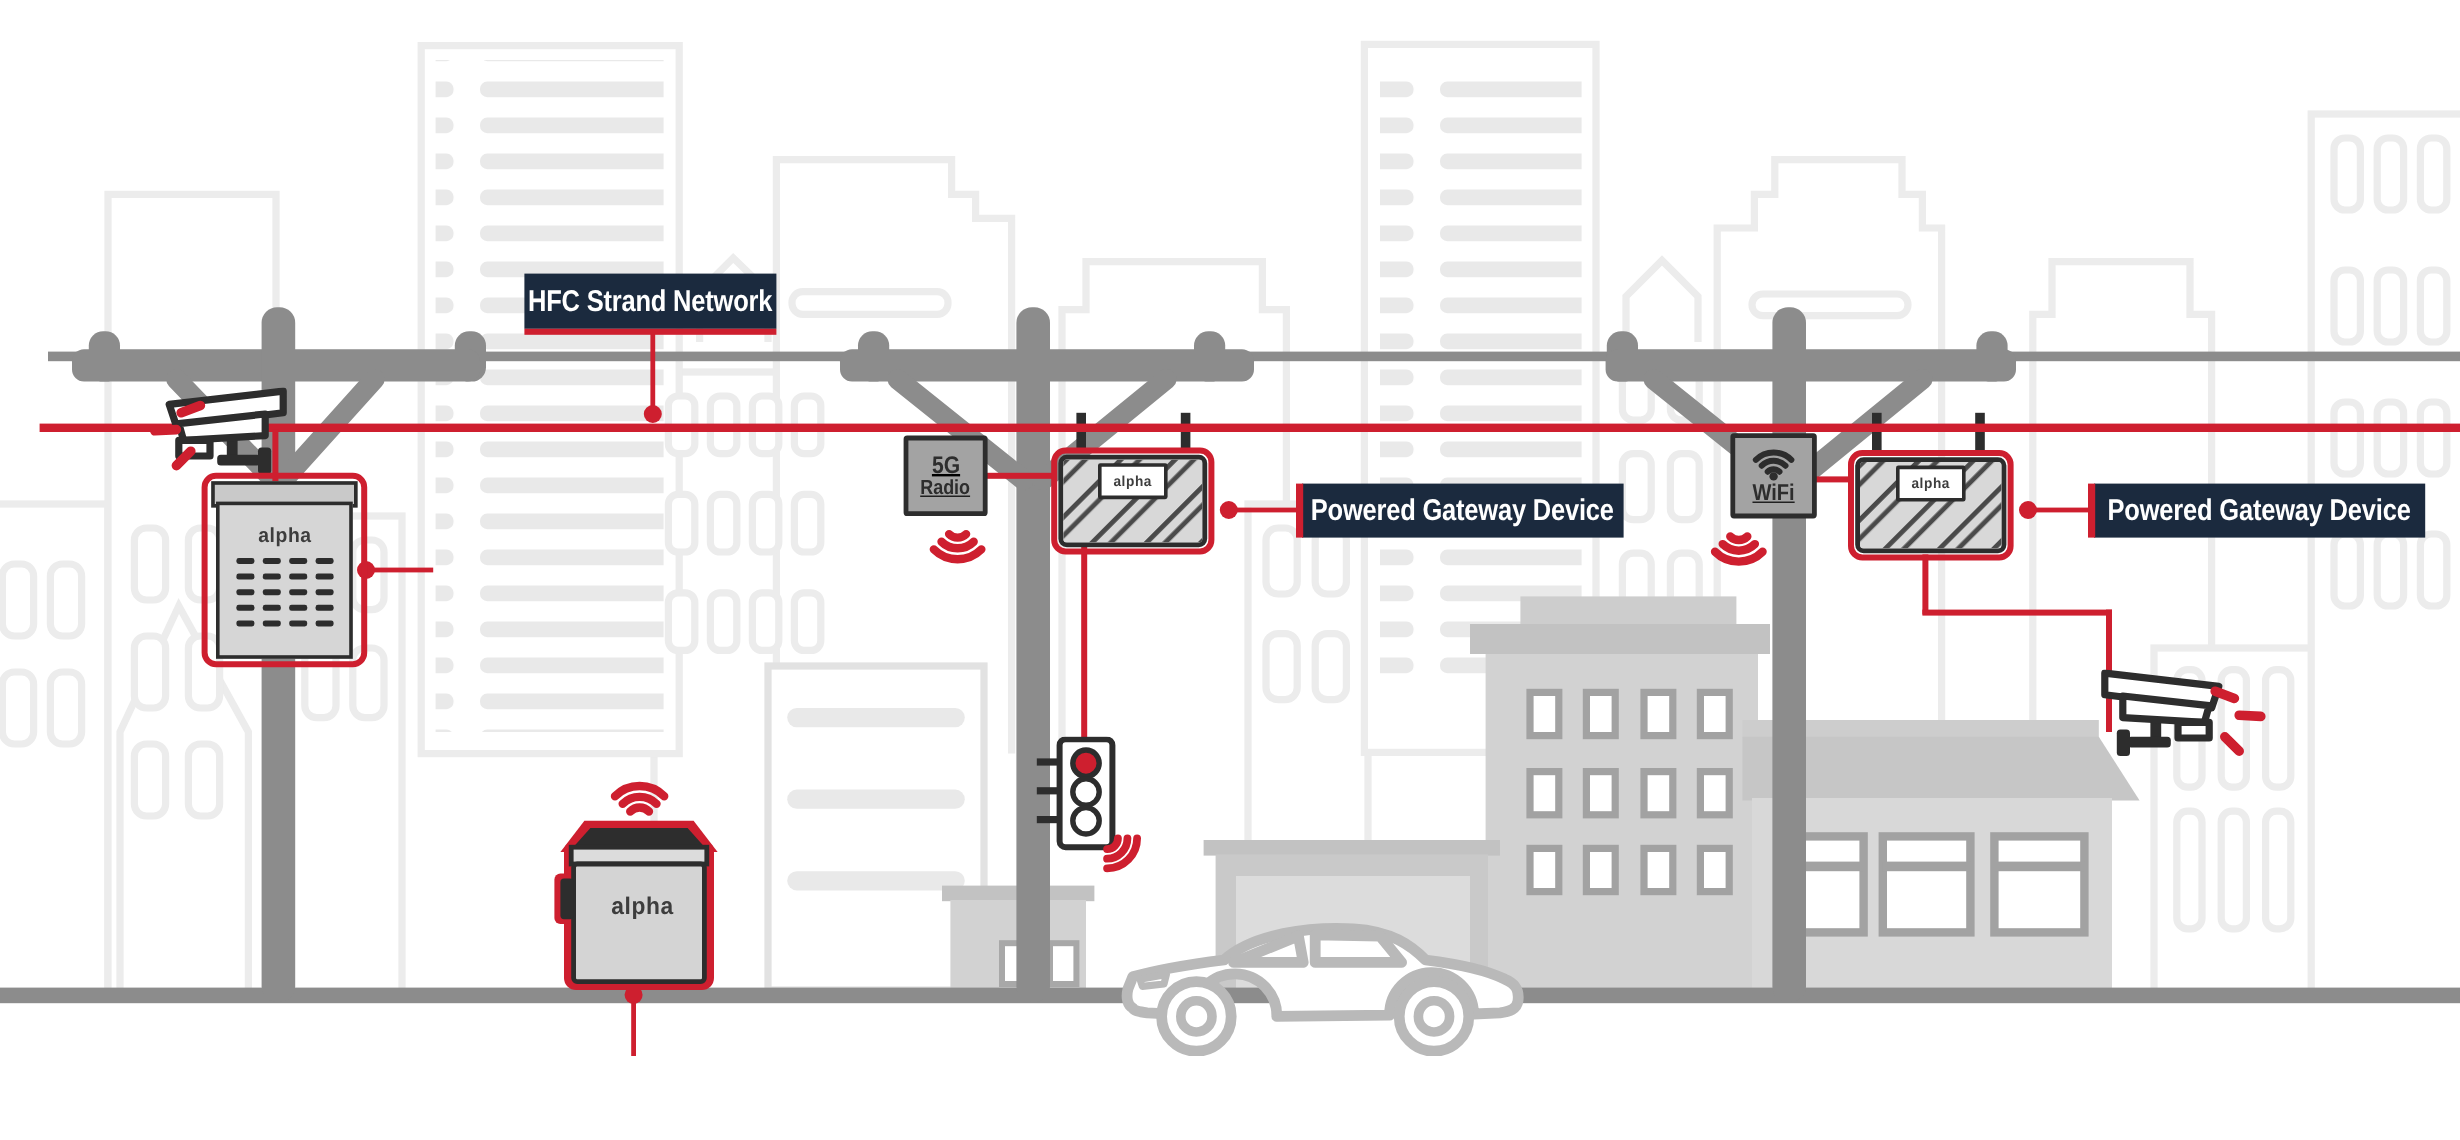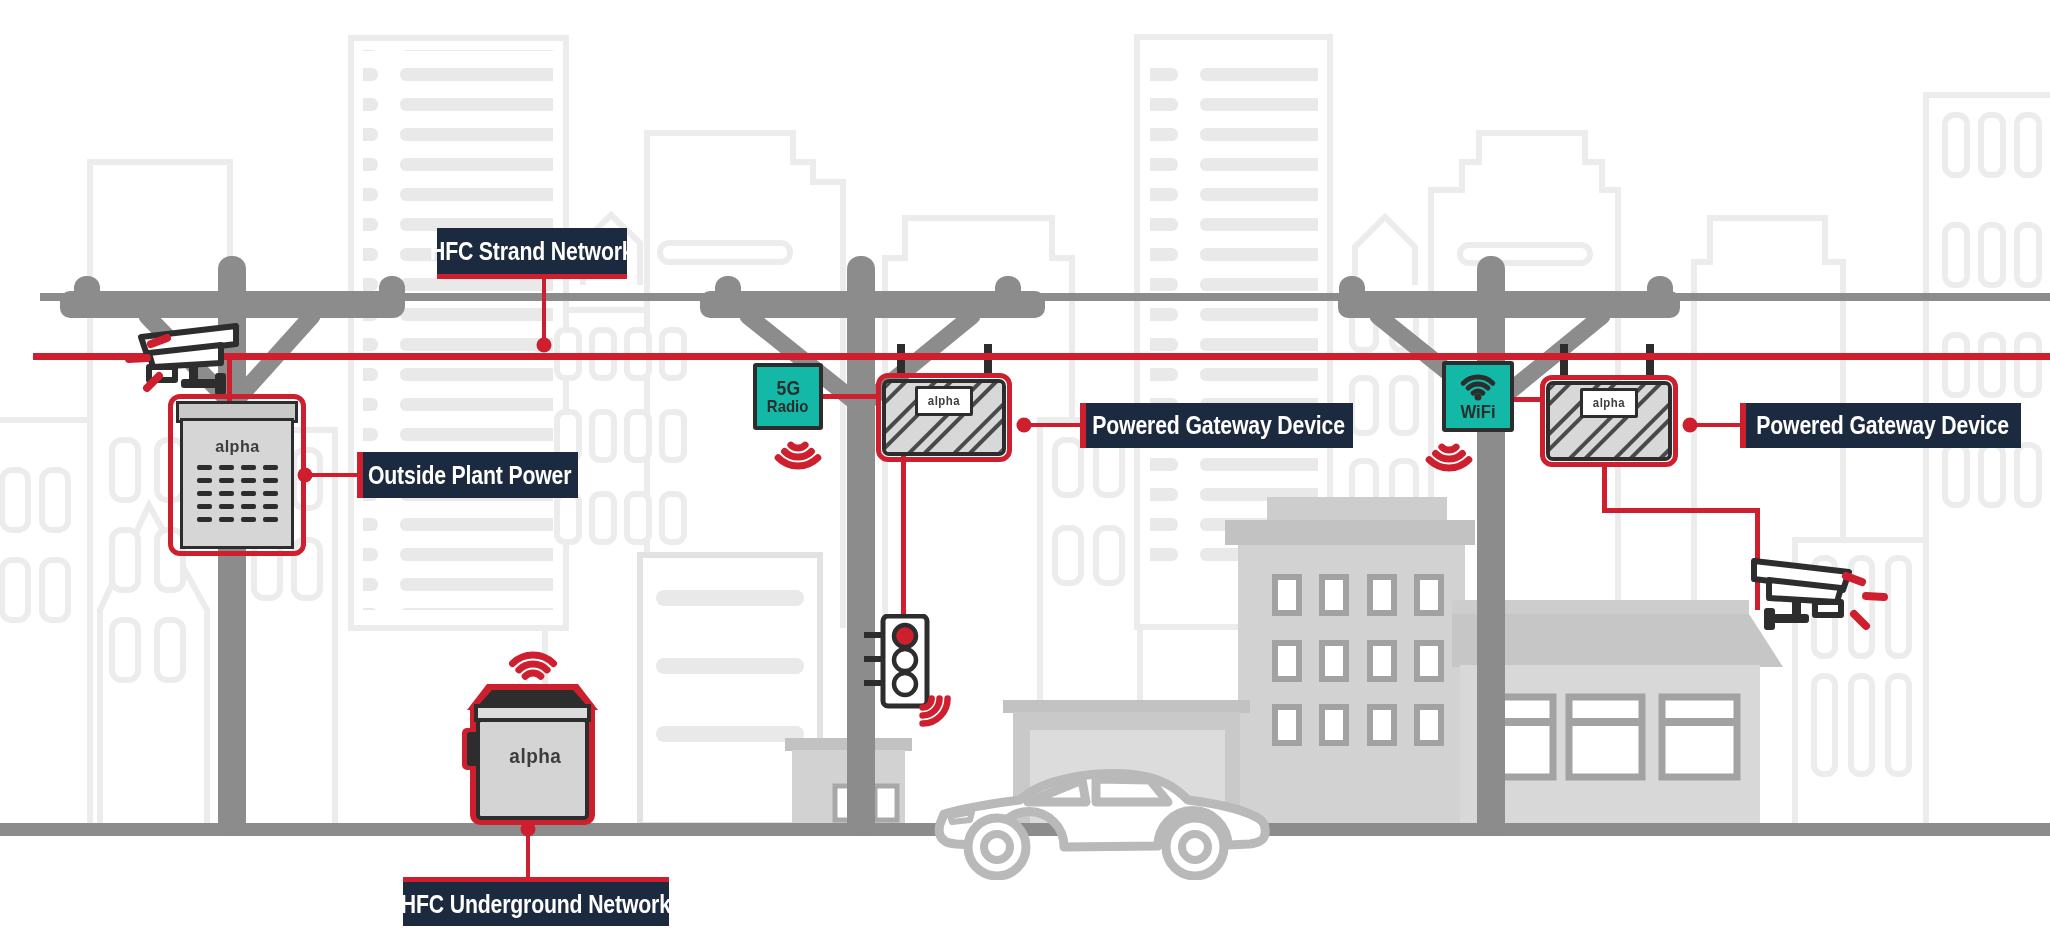--- a/index.html
+++ b/index.html
@@ -13,22 +13,22 @@
   .abs{position:absolute;}
   .layer{position:absolute;left:0;top:0;}
 
   
   .callout{position:absolute;background:var(--navy);display:flex;align-items:center;justify-content:center;z-index:9;}
   .callout .txt{color:#fff;font-weight:700;font-size:25px;white-space:nowrap;display:inline-block;
                 transform:scaleX(0.85);letter-spacing:-0.2px;}
   .accent{position:absolute;background:var(--red);}
 
   
-  .white-box{position:absolute;background:#14b8a6;border:4px solid var(--ink);border-radius:3px;z-index:7;
-             display:flex;flex-direction:column;align-items:center;justify-content:center;}
+  .white-box{position:absolute;background:#a3a3a3;border:4px solid var(--ink);border-radius:3px;z-index:7;
+             display:flex;flex-direction:column;align-items:center;justify-content:center;text-decoration:underline;}
   .white-box .bold-line{color:var(--ink);font-weight:800;display:inline-block;transform:scaleX(0.88);line-height:1.02;}
 
   .brand{font-weight:800;color:#3d3d3d;letter-spacing:0.5px;display:inline-block;transform:scaleX(0.95);}
 
   
   .gateway{position:absolute;border:5px solid var(--red);border-radius:12px;z-index:7;}
   .gateway .inner{position:absolute;inset:1px;border:4px solid var(--ink);border-radius:7px;background:#d8d8d8;overflow:hidden;}
   .gateway .badge{position:absolute;top:8px;left:50%;transform:translateX(-50%);width:52px;height:24px;background:#fff;
                   border:3px solid var(--ink);border-radius:2px;display:flex;align-items:center;justify-content:center;z-index:2;}
 
@@ -416,38 +416,30 @@
     <rect x="2" y="88" width="16" height="42" rx="5" fill="#ce1f2f"></rect>
     <path d="M32,50 L113,50 L129,68 L16,68 Z" fill="#2d2d2d"></path>
     <rect x="16" y="66" width="113" height="14" fill="#dcdcdc" stroke="#2d2d2d" stroke-width="4"></rect>
     <rect x="18" y="80" width="109" height="98" rx="3" fill="#d4d4d4" stroke="#2d2d2d" stroke-width="4"></rect>
     <rect x="7" y="92" width="11" height="34" rx="3" fill="#2d2d2d"></rect>
   </svg>
   <div class="abs z8" style="left:460px;top:745px;width:150px;text-align:center">
     <span class="brand" style="font-size:20px">alpha</span>
   </div>
 
-  <div class="callout" style="left:437px;top:228px;width:190px;height:46px">
+  <div class="callout" style="left:437px;top:228px;width:210px;height:46px">
     <span class="txt">HFC Strand Network</span>
     <div class="accent" style="left:0;right:0;bottom:-5px;height:5px"></div>
   </div>
 
-  <div class="callout" style="left:362px;top:452px;width:216px;height:46px">
-    <span class="txt">Outside Plant Power</span>
-    <div class="accent" style="left:-5px;top:0;bottom:0;width:6px"></div>
-  </div>
 
   <div class="callout" style="left:1085px;top:403px;width:268px;height:45px">
     <span class="txt">Powered Gateway Device</span>
     <div class="accent" style="left:-5px;top:0;bottom:0;width:6px"></div>
   </div>
 
   <div class="callout" style="left:1745px;top:403px;width:276px;height:45px">
     <span class="txt">Powered Gateway Device</span>
     <div class="accent" style="left:-5px;top:0;bottom:0;width:6px"></div>
   </div>
 
-  <div class="callout" style="left:403px;top:882px;width:266px;height:44px">
-    <span class="txt">HFC Underground Network</span>
-    <div class="accent" style="left:0;right:0;top:-5px;height:5px"></div>
-  </div>
 
 </div>
 
 </body></html>

